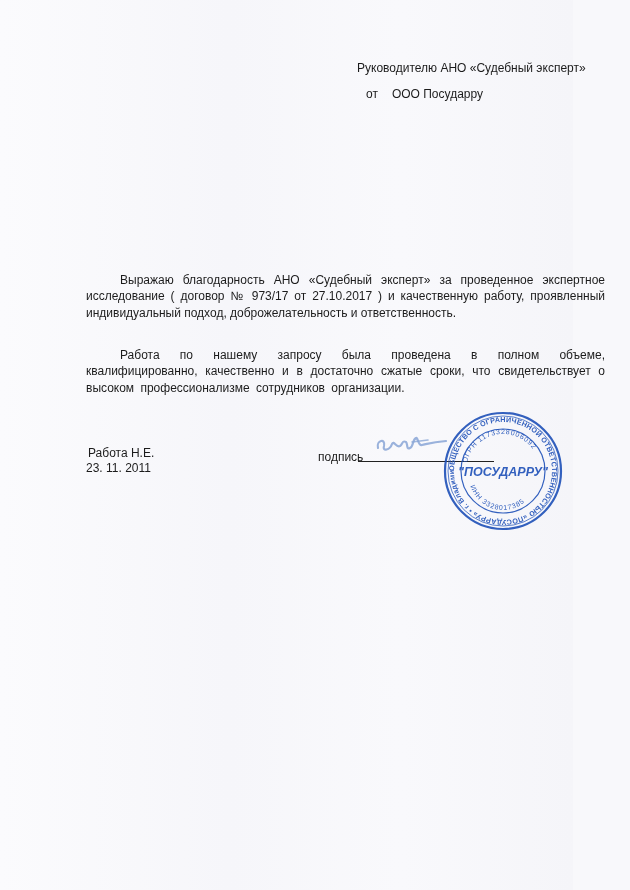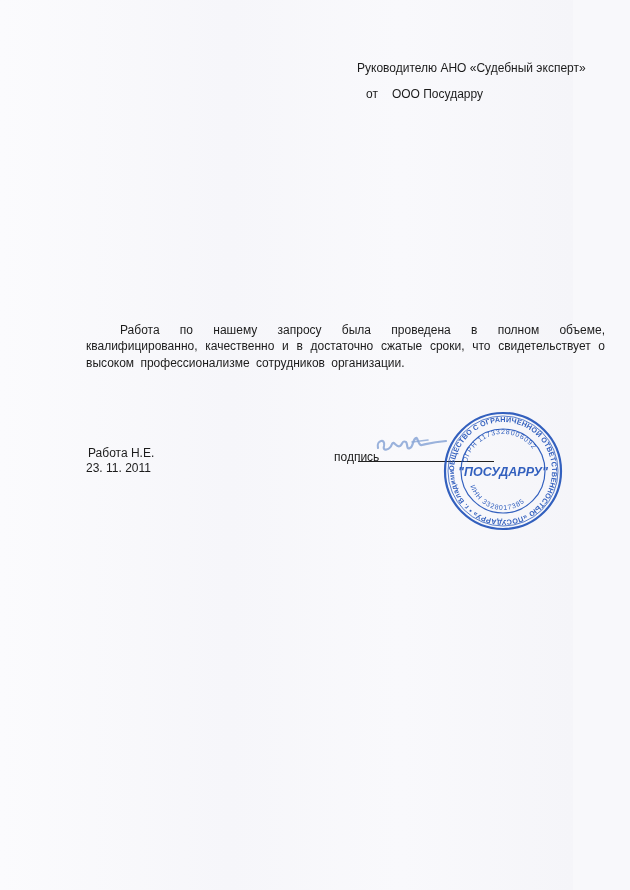--- a/index.html
+++ b/index.html
@@ -19,44 +19,45 @@
     .addressee { left: 357px; top: 60px; }
     .from { left: 366px; top: 86px; }
     .from .gap { display: inline-block; width: 14px; }
     .title { left: 273px; top: 227px; font-size: 12px; }
     .para {
       position: absolute; left: 86px; width: 519px;
       font-size: 12px; line-height: 16.3px;
       text-align: justify; text-indent: 34px;
     }
     .p1 { top: 272px; }
-    .p2 { top: 322px; word-spacing: 3px; }
+    .p2 { top: 347px; word-spacing: 3px; }
     .p3 { top: 382px; word-spacing: 3px; }
     .signer { left: 88px; top: 445px; }
     .date { left: 86px; top: 460px; }
-    .sig-label { left: 334px; top: 449px; text-align: right; }
+    .sig-label { left: 318px; top: 449px; text-align: right; }
     .sig-line {
       position: absolute; left: 358px; top: 461px; width: 136px; height: 1px;
       background: #222;
     }
     .signature { position: absolute; left: 372px; top: 432px; }
     .stamp { position: absolute; left: 442px; top: 410px; }
   </style>
 </head>
 <body>
 
 <div class="page">
 
   <div class="abs addressee">Руководителю АНО «Судебный эксперт»</div>
 
   <div class="abs from">
     <span>от</span><span class="gap"></span><span>ООО Посударру</span>
   </div>
 
 
+  <p class="para p1" style="margin:0">Выражаю благодарность АНО «Судебный эксперт» за проведенное экспертное исследование ( договор № 973/17 от 27.10.2017 ) и качественную работу, проявленный индивидуальный подход, доброжелательность и ответственность.</p>
   <p class="para p2" style="margin:0">Работа по нашему запросу была проведена в полном объеме, квалифицированно, качественно и в достаточно сжатые сроки, что свидетельствует о высоком профессионализме сотрудников организации.</p>
 
   <div class="abs signer">Работа Н.Е.</div>
   <div class="abs date">23. 11. 2011</div>
 
   <div class="abs sig-label">подпись</div>
   <div class="sig-line"></div>
 
   <svg class="signature" width="80" height="24" viewBox="0 0 80 24">
     <path d="M6 16 C 4 8, 14 6, 12 14 C 10 20, 18 18, 20 12 C 22 8, 24 16, 28 14 C 31 12, 30 8, 34 10 C 36 12, 34 18, 38 16 C 42 14, 40 8, 44 6 C 46 5, 46 14, 50 13 C 55 12, 60 10, 74 9" fill="none" stroke="#8aa6d6" stroke-width="2.2" stroke-linecap="round" stroke-linejoin="round" opacity="0.85"></path>

